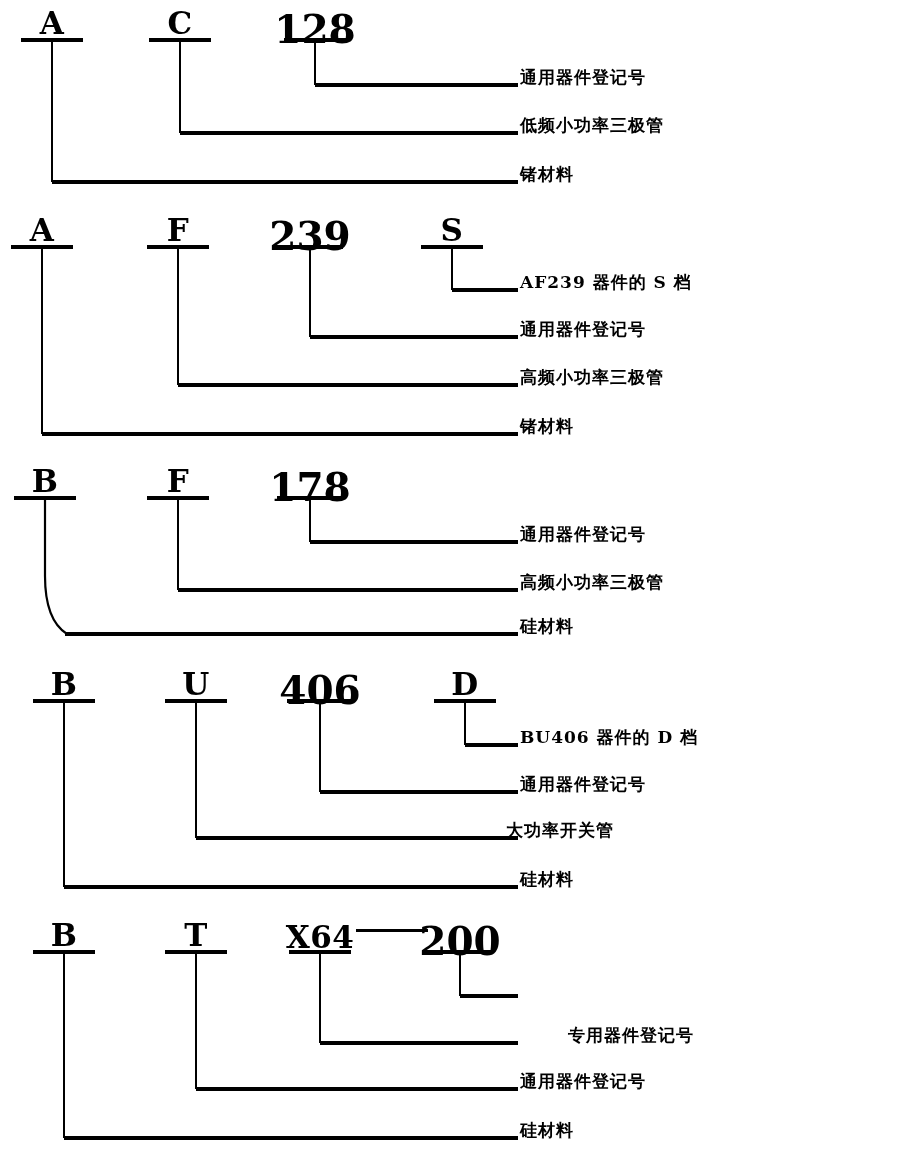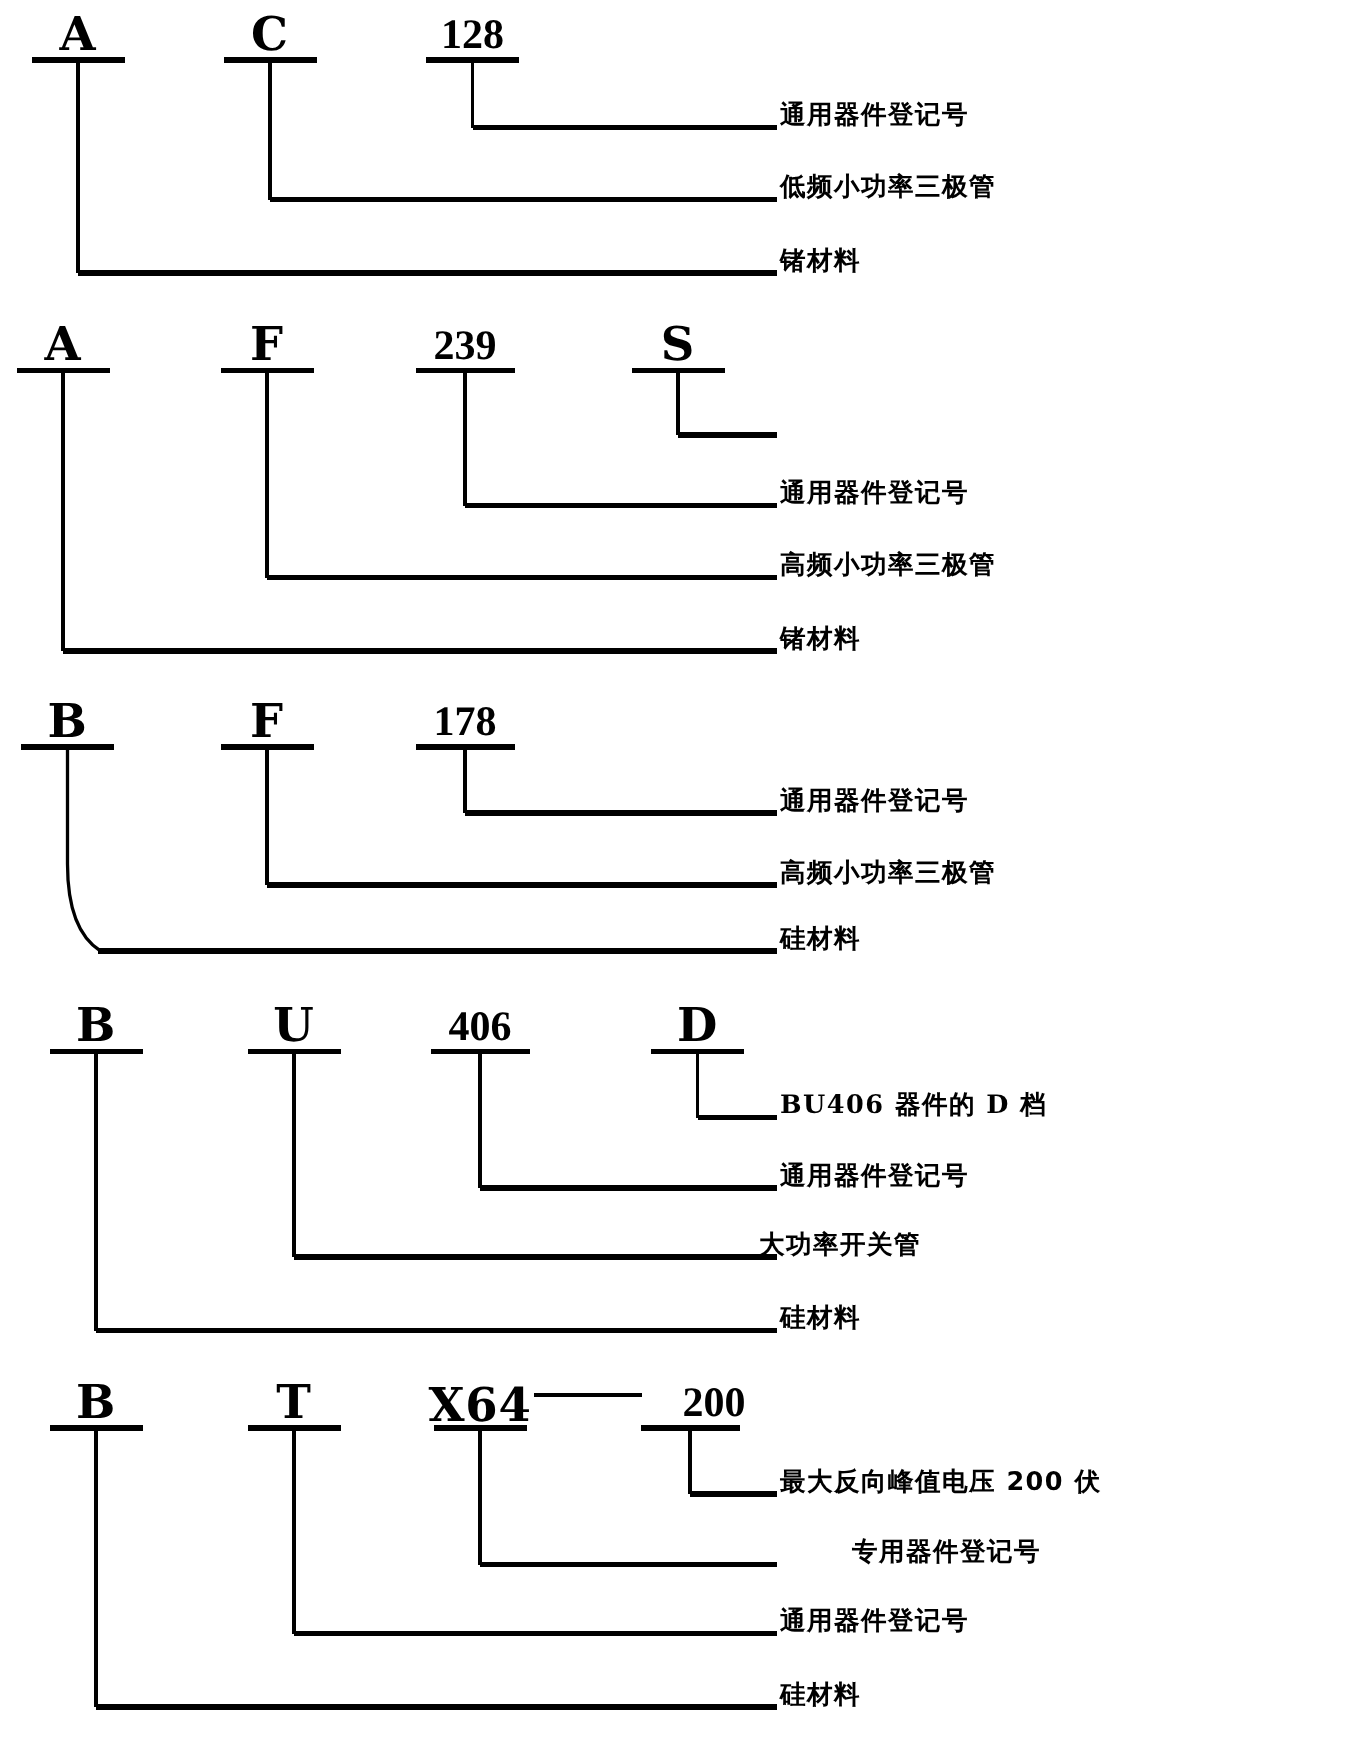--- a/index.html
+++ b/index.html
@@ -19,21 +19,21 @@
     position:absolute;
     font-family:"DejaVu Serif","Liberation Serif",serif;
     font-size:31px;
     font-weight:700;
     line-height:1;
     letter-spacing:.5px;
     white-space:nowrap;
     text-align:center;
     transform:translateX(-50%);
   }
-  .code.num{font-size:28px;letter-spacing:0px;font-family:Liberation Serif, serif;}
+  .code.num{font-size:39px;letter-spacing:0px;}
 
   
   .lbl{
     position:absolute;
     font-family:"DejaVu Sans","Liberation Sans",sans-serif;
     font-weight:700;
     font-size:17px;
     line-height:1;
     white-space:nowrap;
     letter-spacing:1px;
@@ -107,39 +107,39 @@
       <div class="code" style="left: 52px; top: 8px;">A</div>
       <div class="code" style="left: 180px; top: 8px;">C</div>
       <div class="code num" style="left: 315px; top: 10px;">128</div>
       <div class="lbl" style="left: 520px; top: 69px;">通用器件登记号</div>
       <div class="lbl" style="left: 520px; top: 117px;">低频小功率三极管</div>
       <div class="lbl" style="left: 520px; top: 166px;">锗材料</div>
       <div class="code" style="left: 42px; top: 215px;">A</div>
       <div class="code" style="left: 178px; top: 215px;">F</div>
       <div class="code num" style="left: 310px; top: 217px;">239</div>
       <div class="code" style="left: 452px; top: 215px;">S</div>
+      <div class="lbl latin" style="left: 520px; top: 274px;">AF239 器件的 S 档</div>
       <div class="lbl" style="left: 520px; top: 321px;">通用器件登记号</div>
       <div class="lbl" style="left: 520px; top: 369px;">高频小功率三极管</div>
       <div class="lbl" style="left: 520px; top: 418px;">锗材料</div>
       <div class="code" style="left: 45px; top: 466px;">B</div>
       <div class="code" style="left: 178px; top: 466px;">F</div>
       <div class="code num" style="left: 310px; top: 468px;">178</div>
       <div class="lbl" style="left: 520px; top: 526px;">通用器件登记号</div>
       <div class="lbl" style="left: 520px; top: 574px;">高频小功率三极管</div>
       <div class="lbl" style="left: 520px; top: 618px;">硅材料</div>
       <div class="code" style="left: 64px; top: 669px;">B</div>
       <div class="code" style="left: 196px; top: 669px;">U</div>
       <div class="code num" style="left: 320px; top: 671px;">406</div>
       <div class="code" style="left: 465px; top: 669px;">D</div>
       <div class="lbl latin" style="left: 520px; top: 729px;">BU406 器件的 D 档</div>
       <div class="lbl" style="left: 520px; top: 776px;">通用器件登记号</div>
       <div class="lbl" style="left: 506px; top: 822px;">大功率开关管</div>
       <div class="lbl" style="left: 520px; top: 871px;">硅材料</div>
       <div class="code" style="left: 64px; top: 920px;">B</div>
       <div class="code" style="left: 196px; top: 920px;">T</div>
       <div class="code" style="left: 320px; top: 922px;">X64</div>
-      <div class="code num" style="left: 476px; top: 922px;">200</div>
-      <div class="lbl" style="left: 520px; top: 980px;">最大反向峰值电压 200 伏</div>
+      <div class="code num" style="left: 460px; top: 922px;">200</div>
       <div class="lbl" style="left: 520px; top: 1027px; margin-left: 48px;">专用器件登记号</div>
       <div class="lbl" style="left: 520px; top: 1073px;">通用器件登记号</div>
       <div class="lbl" style="left: 520px; top: 1122px;">硅材料</div>
     </div>
 </div>
 
 </body></html>

